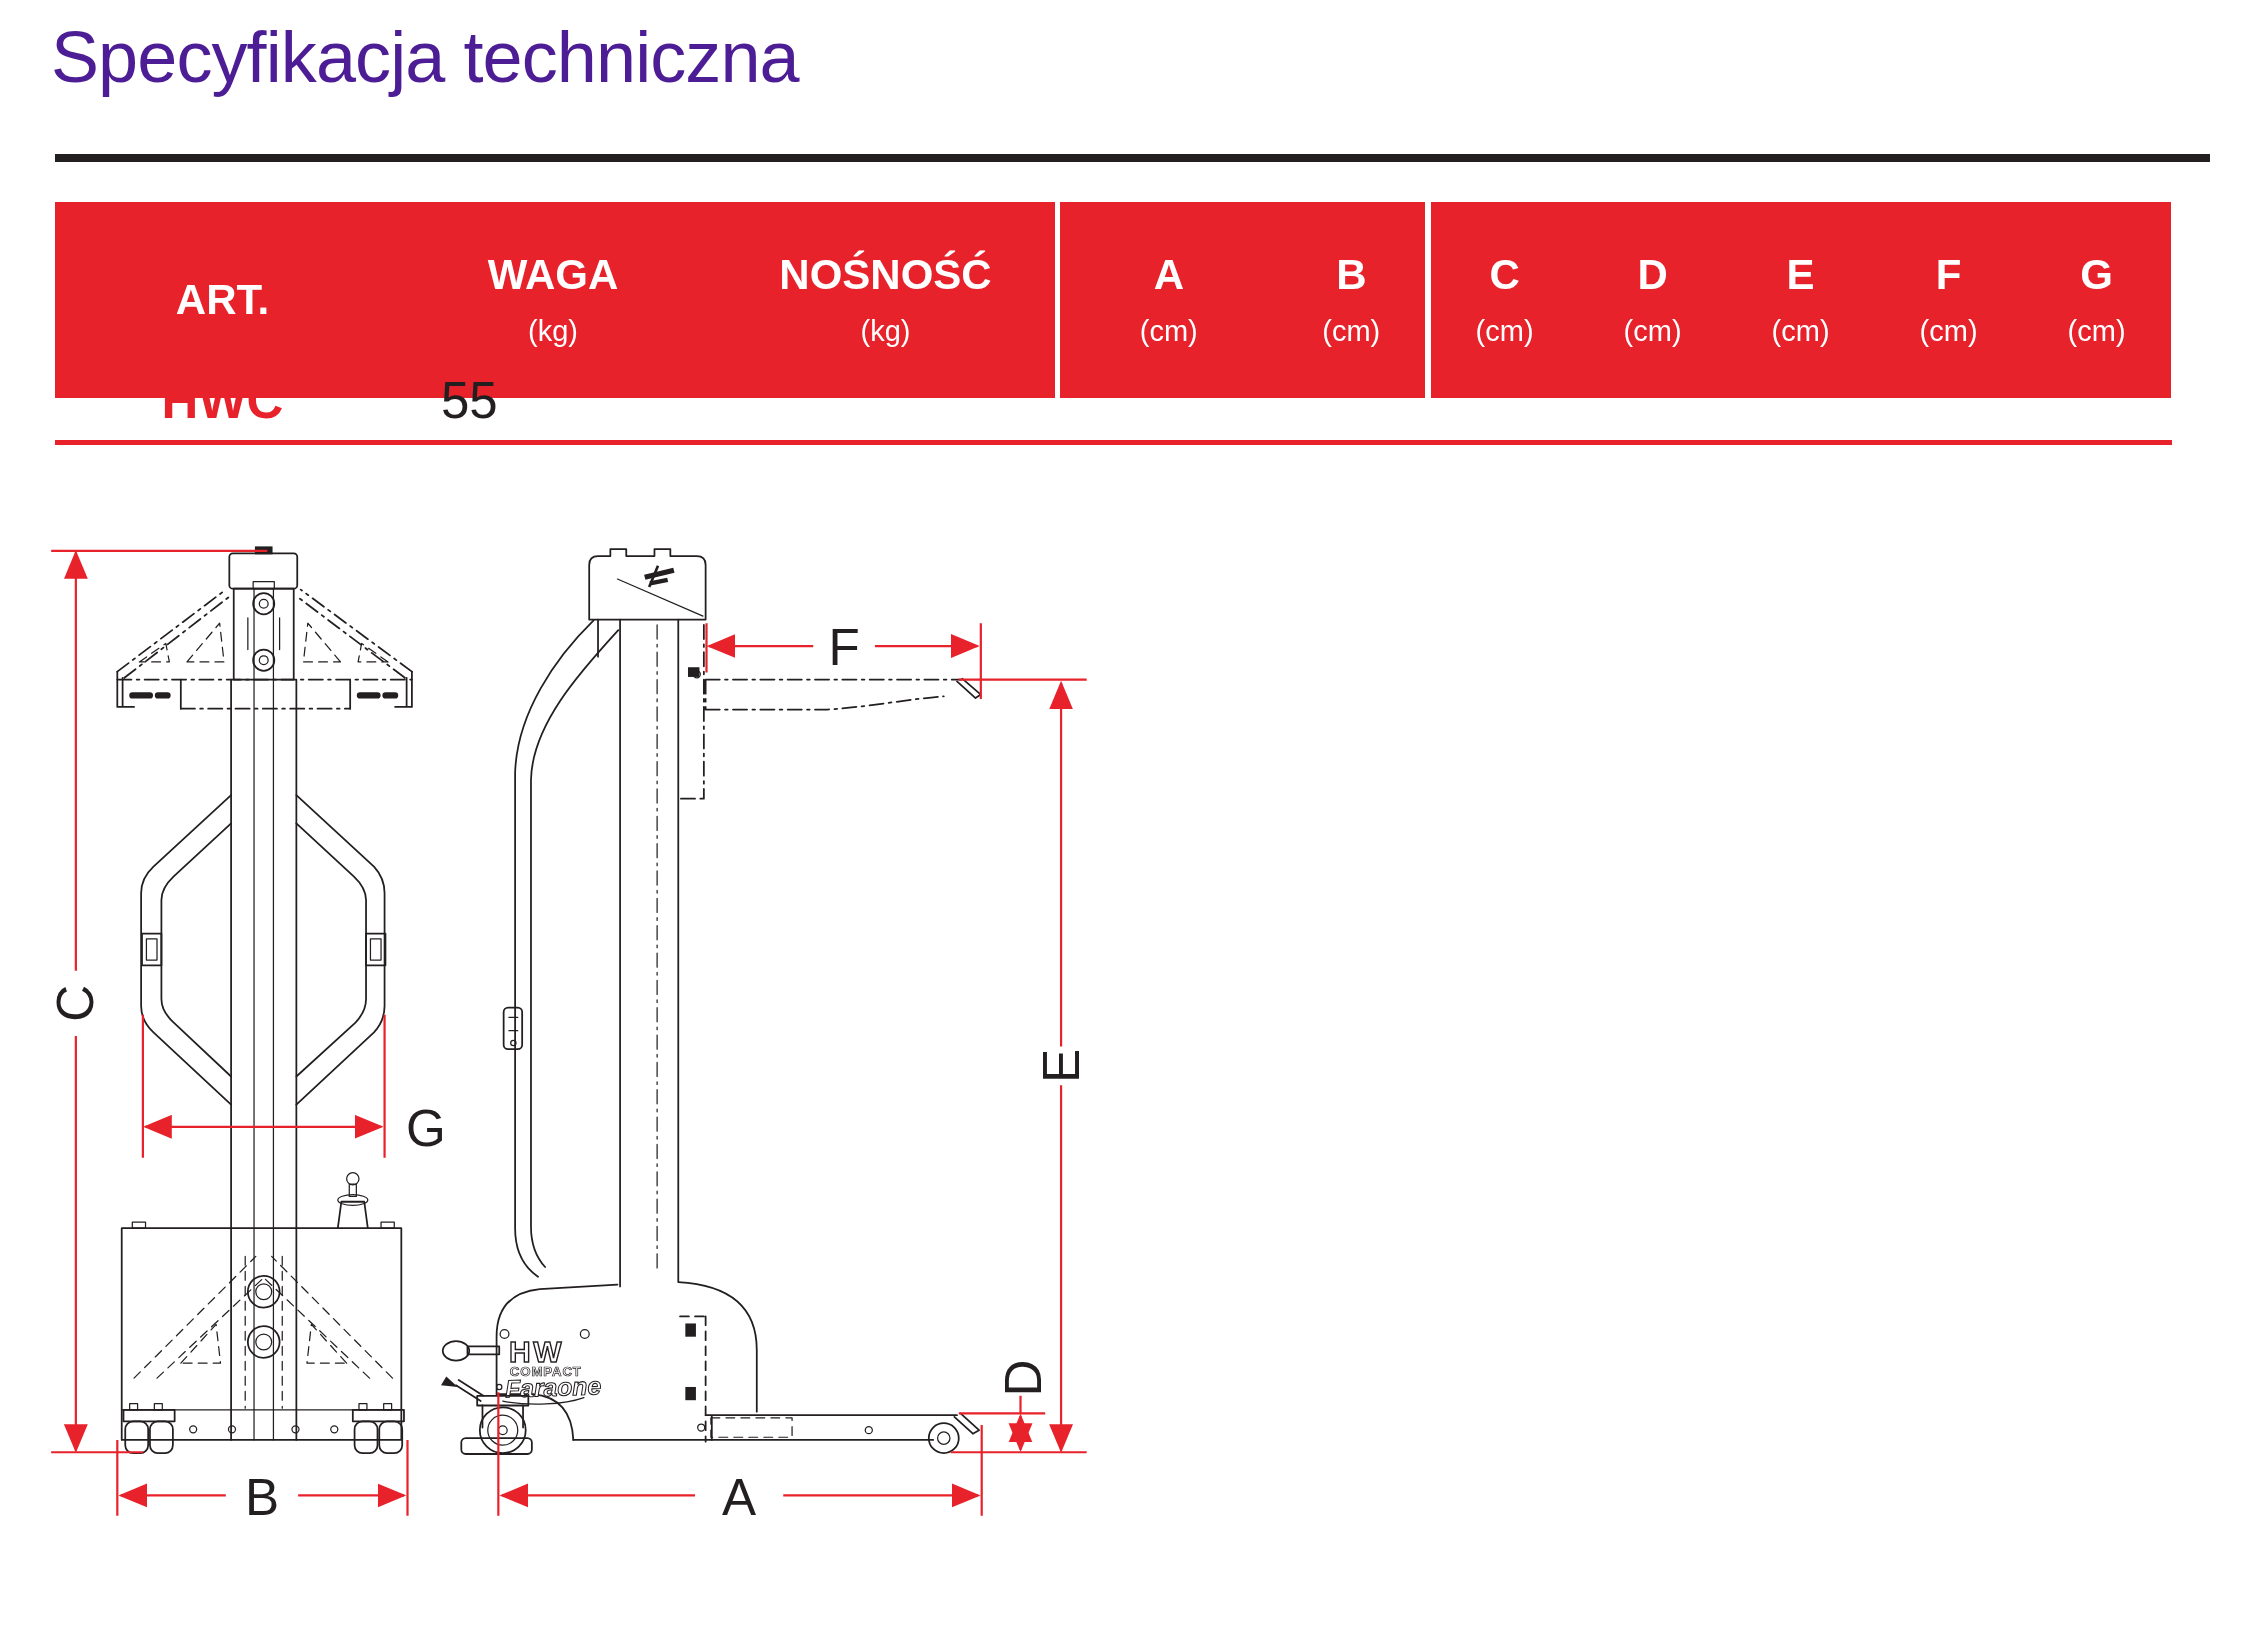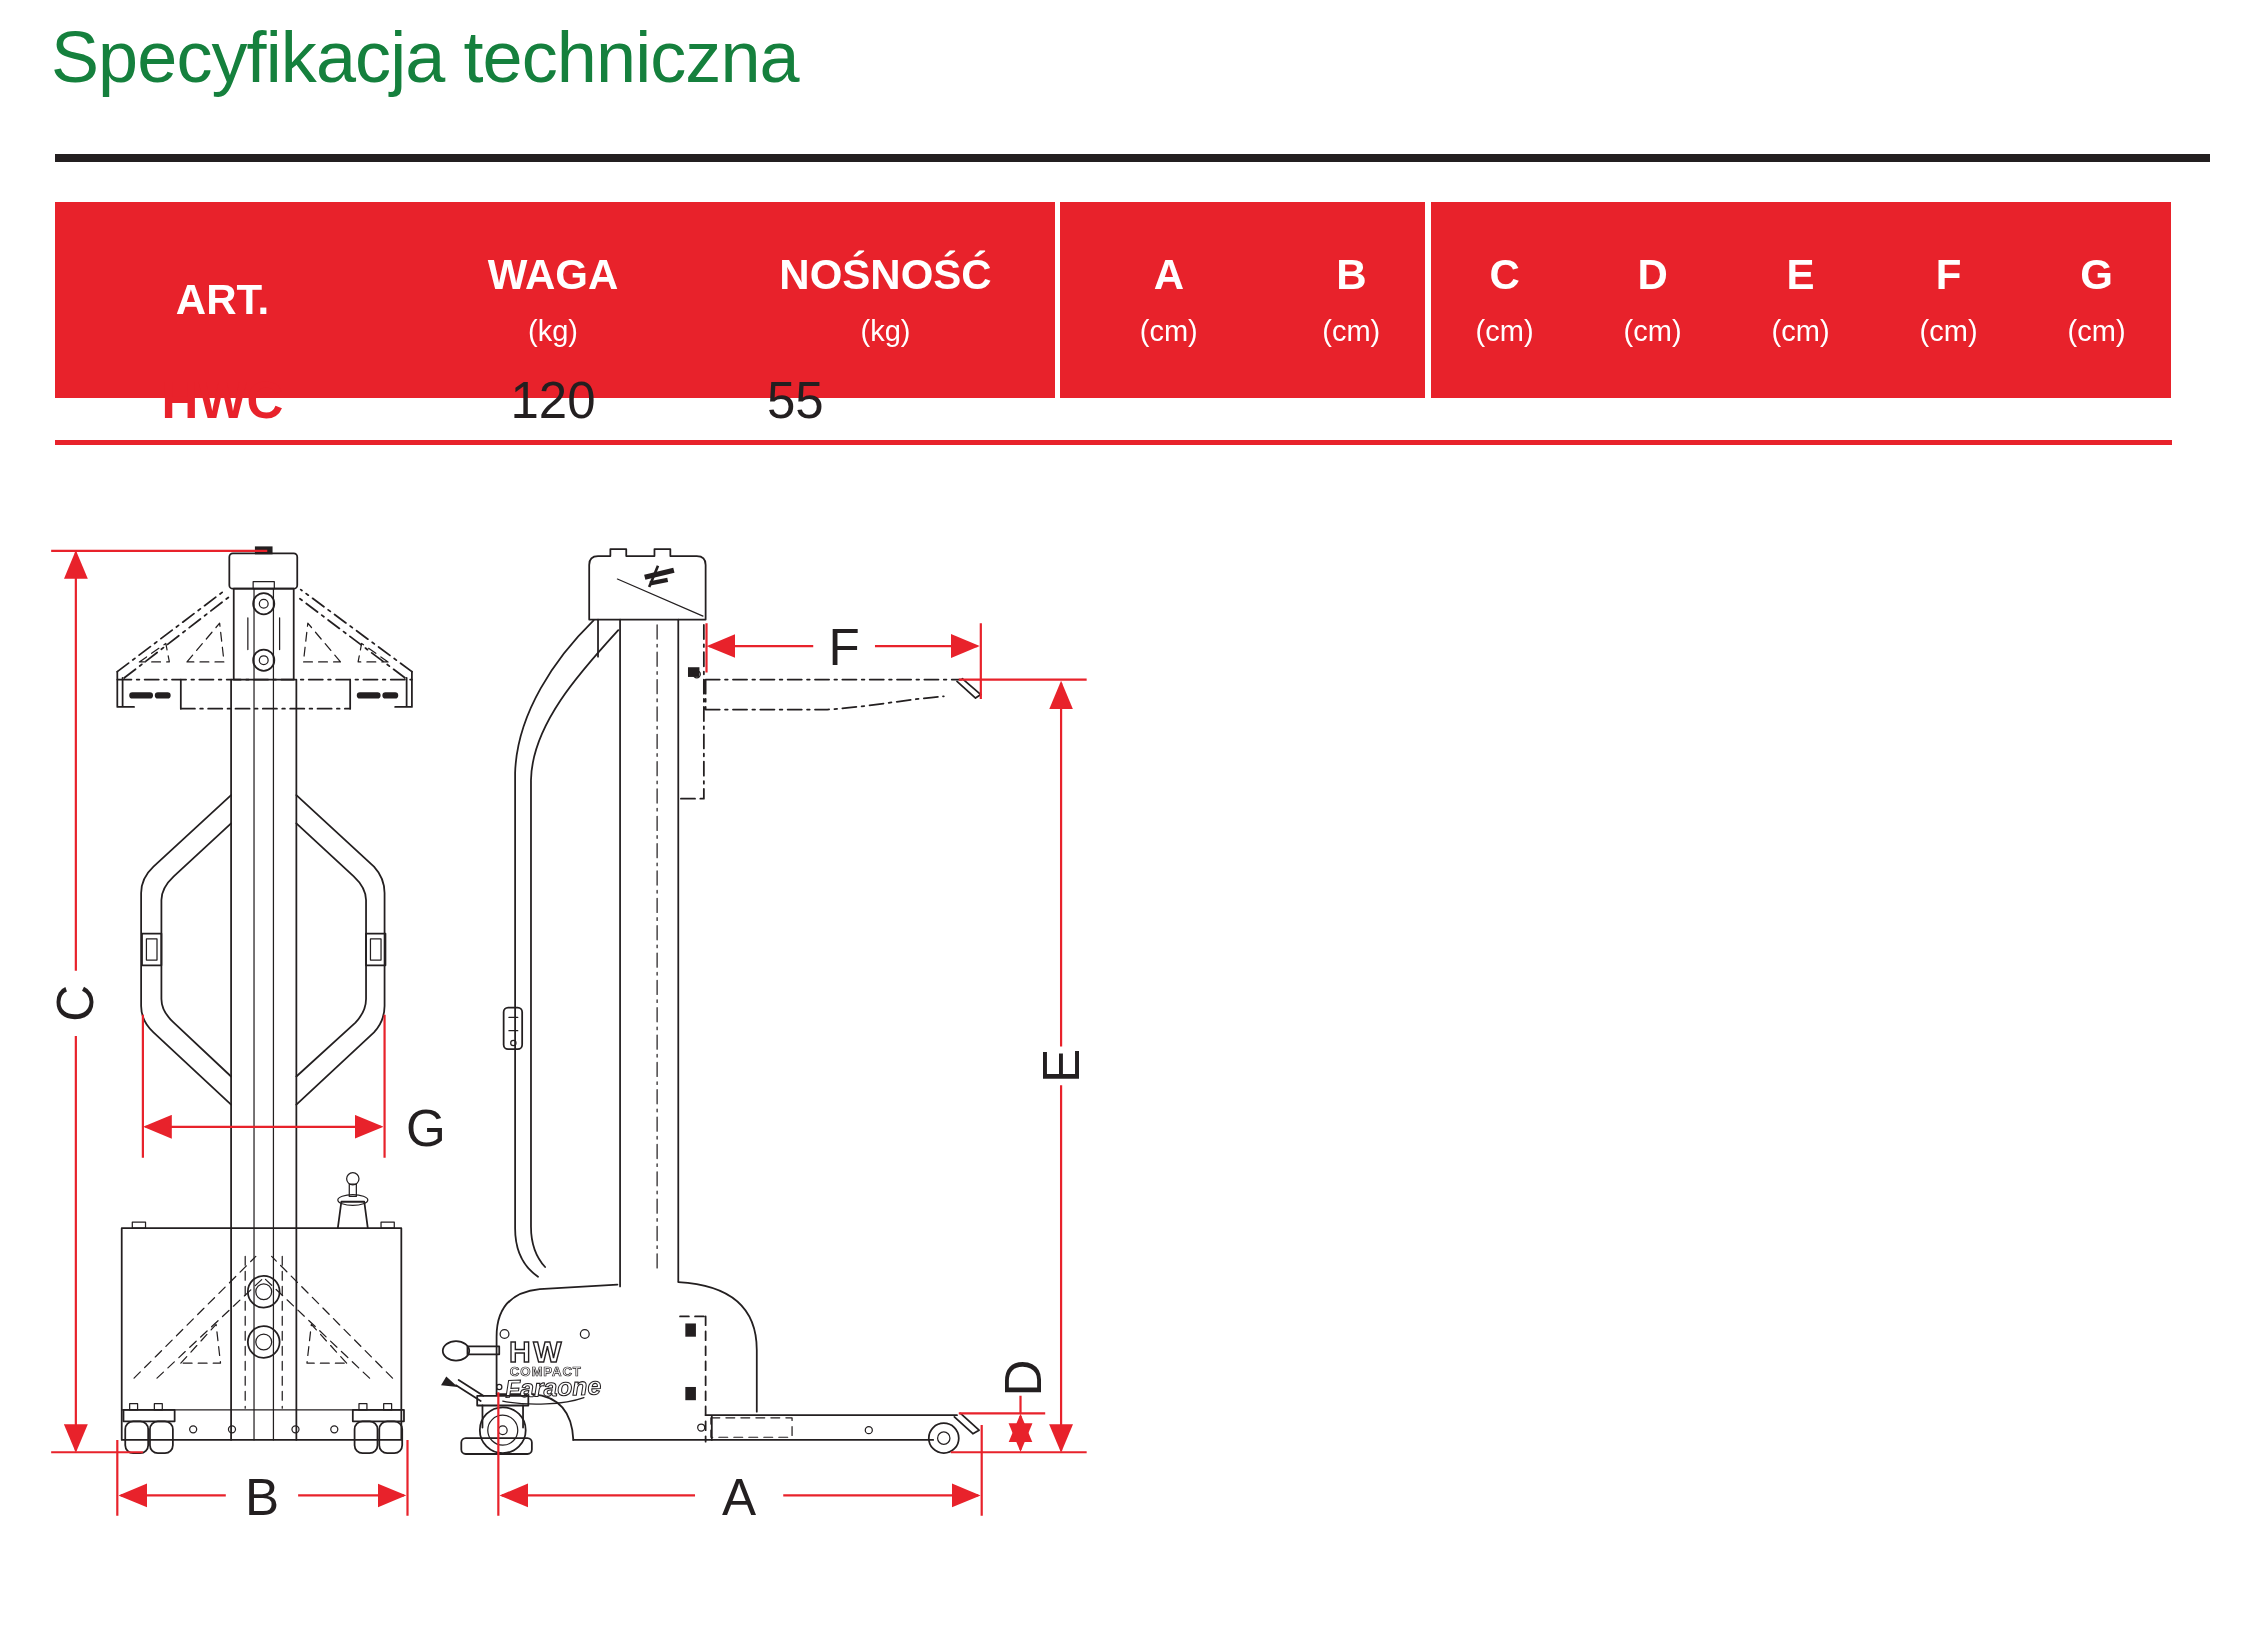--- a/index.html
+++ b/index.html
@@ -1,20 +1,20 @@
 <!DOCTYPE html>
 <html style="font-size:14px"><head>
 <meta charset="utf-8">
 <style>
   html,body{margin:0;padding:0;background:#ffffff;}
   #page{position:relative;width:2258px;height:1652px;background:#ffffff;overflow:hidden;
         font-family:"Liberation Sans",sans-serif;color:#231f20;}
   
   .page-title{position:absolute;left:51px;top:16px;font-size:72px;font-weight:500;
-              letter-spacing:-0.9px;color:#15803d;white-space:nowrap;}
+              letter-spacing:-0.9px;color:#4c1d95;white-space:nowrap;}
   .title-rule{position:absolute;left:55px;top:154px;width:2155px;height:8px;background:#231f20;}
   
   .thead,.trow{position:absolute;left:55px;display:flex;}
   .thead{top:202px;height:196px;}
   .trow{top:359px;height:82px;}
   .seg{display:flex;}
   .seg-gap{width:5.3px;flex:0 0 5.3px;}
   .thead .seg{background:#e8222b;color:#ffffff;}
   .trow  .seg{background:transparent;color:#231f20;justify-content:flex-end;}
   .col{display:flex;flex-direction:column;align-items:center;justify-content:center;}
@@ -94,23 +94,20 @@
         <span class="cunit">(cm)</span>
       </div>
     </div>
   </div>
 
   <div class="trow">
     <div class="seg">
       <div class="col w-art">
           <span class="product">HWC</span>
         </div>
-      <div class="col w-waga">
-          <span class="val">120</span>
-        </div>
     </div>
     <div class="seg-gap"></div>
     <div class="seg">
       <div class="col w-b">
           <span class="val">55</span>
         </div>
     </div>
     <div class="seg-gap"></div>
   </div>
   <div class="table-underline"></div>

